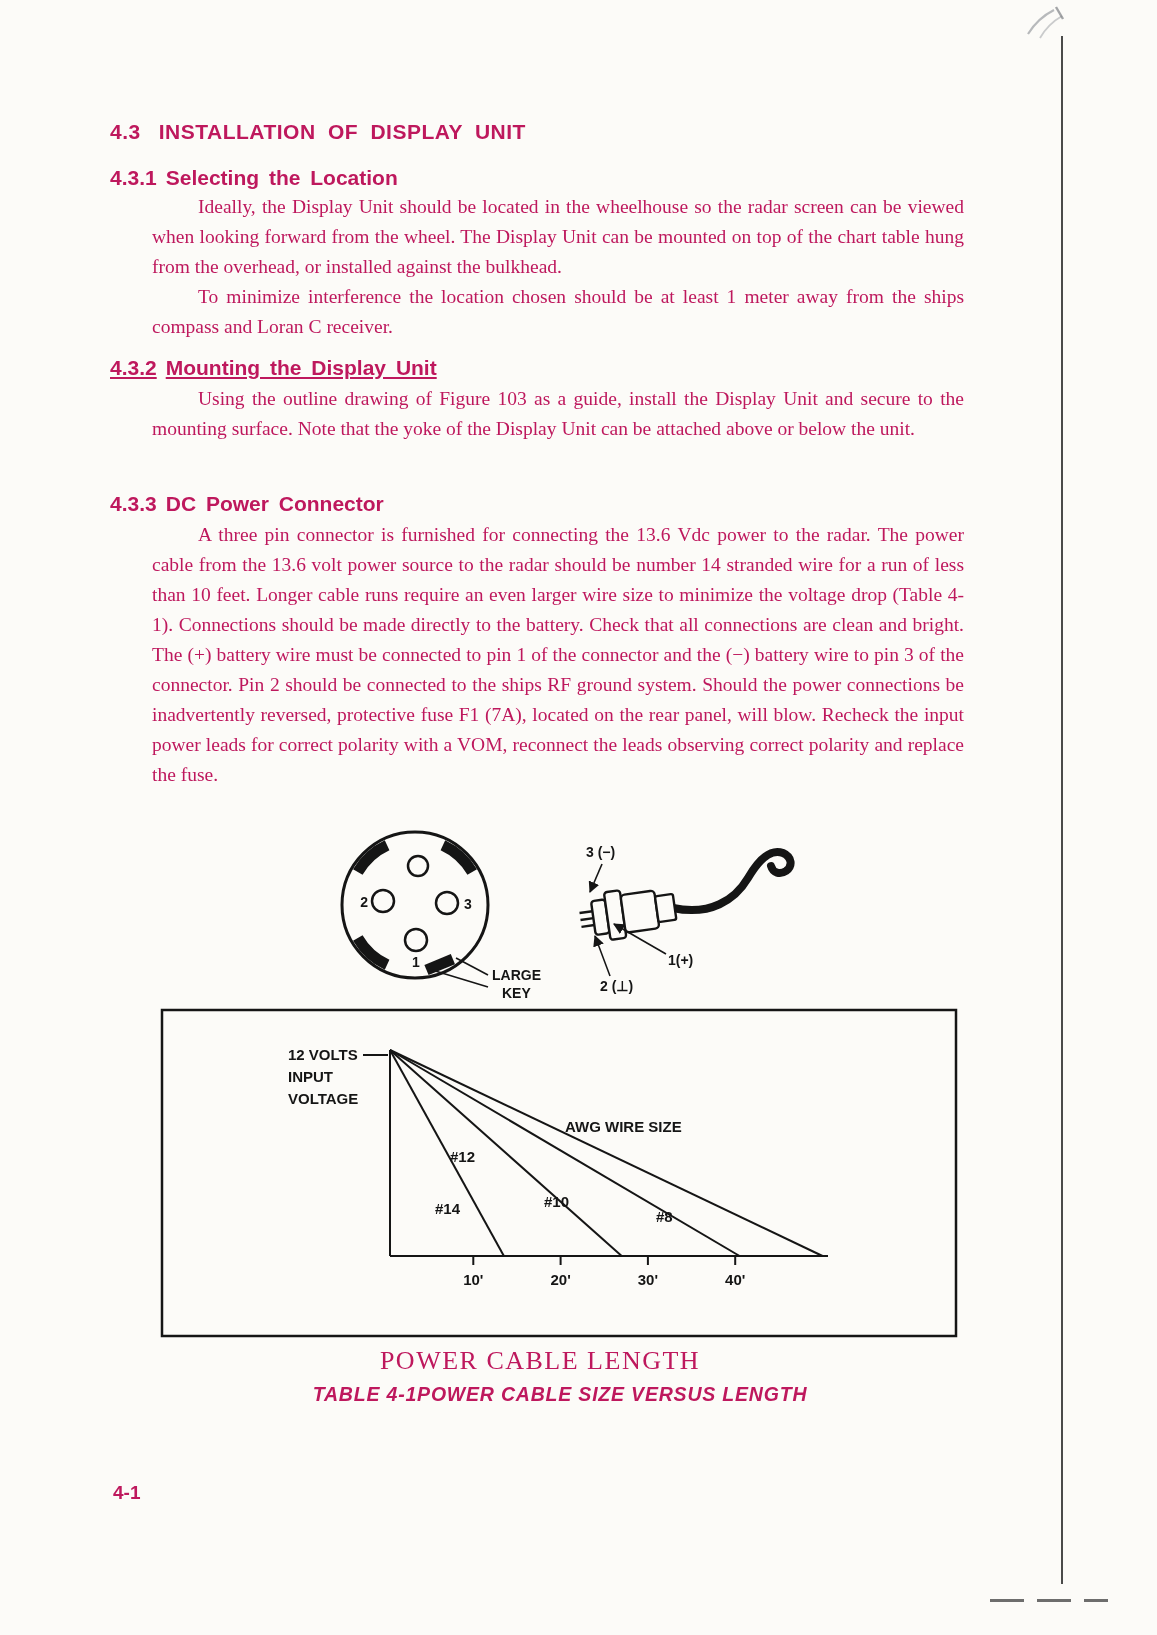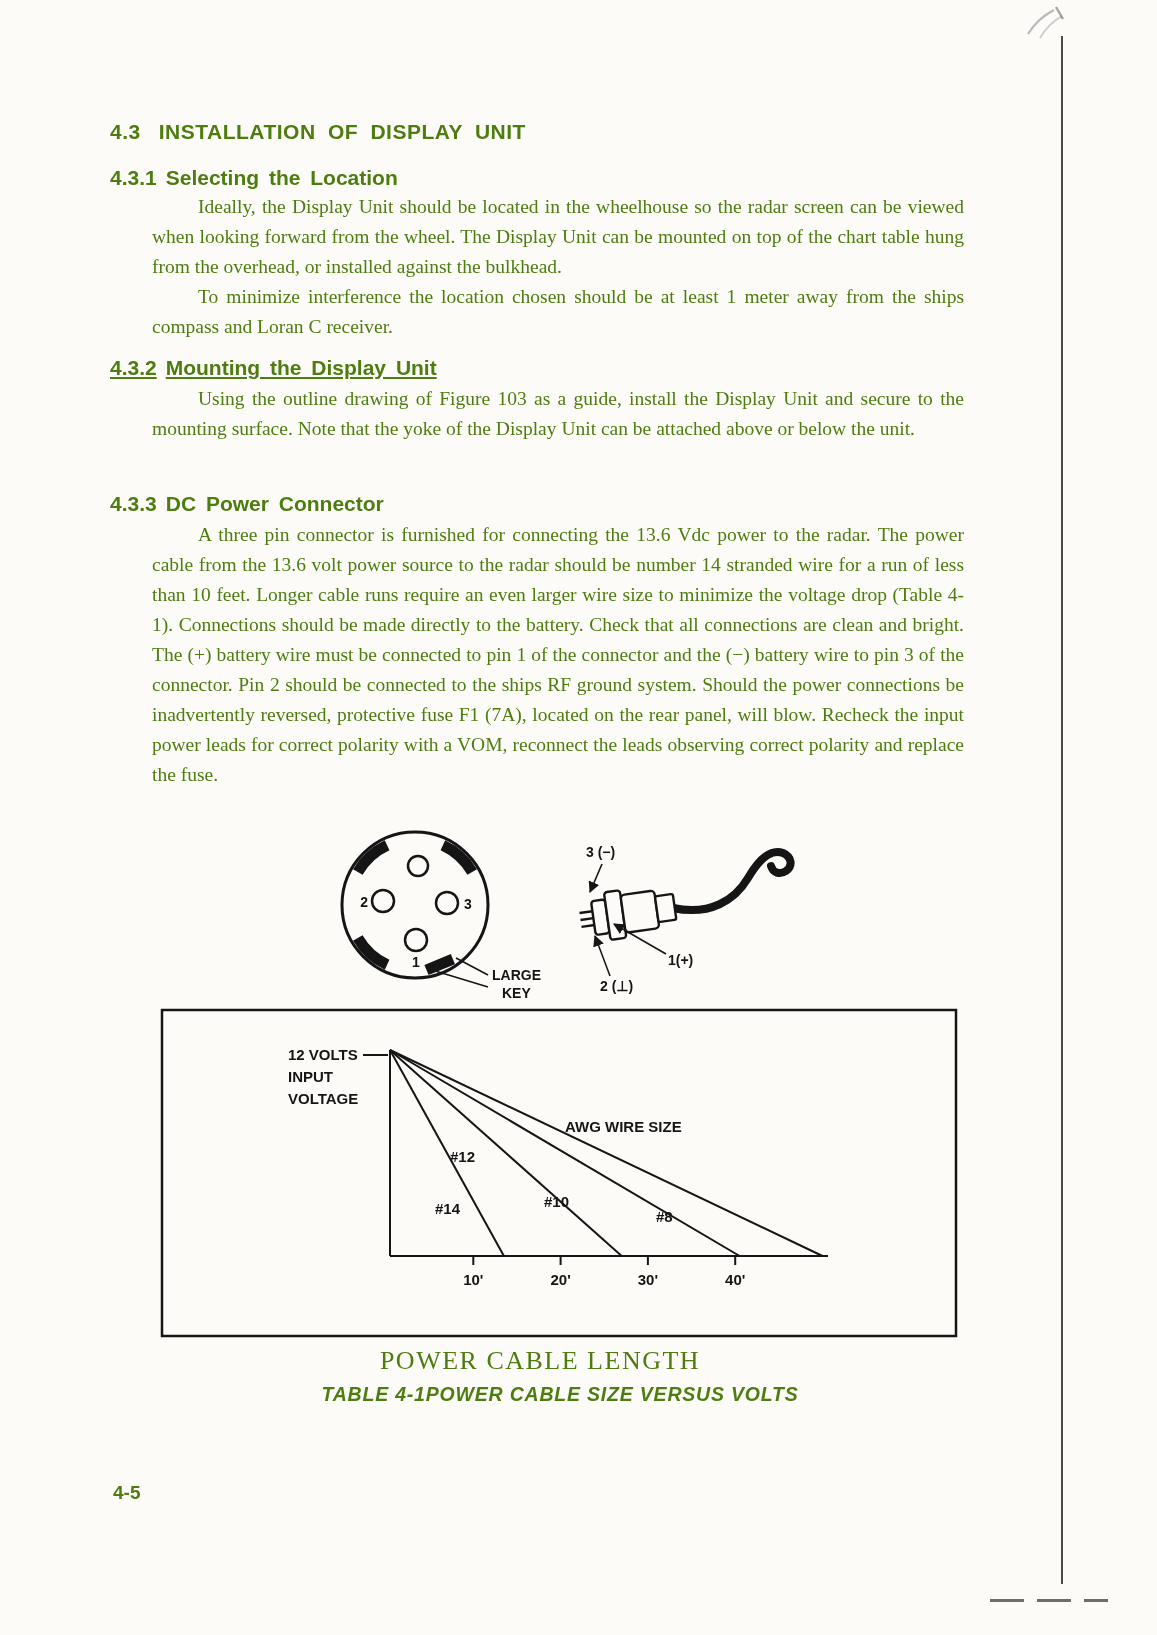--- a/index.html
+++ b/index.html
@@ -1,21 +1,21 @@
 <!DOCTYPE html>
 <html><head>
 <meta charset="utf-8">
 <style>
   html,body{margin:0;padding:0;background:#888;}
   #page{
     position:relative;
     width:1157px;height:1635px;
     margin:0 auto;
     background:#fcfbf8;
-    color:#4d7c0f;
+    color:#be185d;
     overflow:hidden;
     font-family:"Liberation Serif", serif;
   }
   .abs{position:absolute;}
   
   .h1{
     font-family:"Liberation Sans", sans-serif;
     font-weight:700;font-size:21px;letter-spacing:.5px;
   }
   .h1 .sec-no{margin-right:18px;}
@@ -164,24 +164,24 @@
         <text x="400.6" y="277" text-anchor="middle" class="tick-label">20'</text>
         <line x1="487.90000000000003" y1="248" x2="487.90000000000003" y2="257" class="wire-line"></line>
         <text x="487.90000000000003" y="277" text-anchor="middle" class="tick-label">30'</text>
         <line x1="575.2" y1="248" x2="575.2" y2="257" class="wire-line"></line>
         <text x="575.2" y="277" text-anchor="middle" class="tick-label">40'</text>
       </g>
   </svg>
 
   <div class="abs cap-serif" style="left:140px;top:1346px;width:800px;">POWER CABLE LENGTH</div>
   <div class="abs cap-table" style="left:30px;top:1383px;width:1060px;">
-    <span class="tbl-no">TABLE 4-1</span><span>POWER CABLE SIZE VERSUS VOLTS</span>
+    <span class="tbl-no">TABLE 4-1</span><span>POWER CABLE SIZE VERSUS LENGTH</span>
   </div>
 
-  <div class="abs page-no" style="left:113px;top:1482px;">4-5</div>
+  <div class="abs page-no" style="left:113px;top:1482px;">4-1</div>
 
   <div class="abs edge-line" style="left:1061px;top:36px;width:2px;height:1548px;"></div>
   <div class="abs dashes" style="left:990px;top:1599px;width:118px;height:3px;"></div>
   <svg class="abs" style="left:1020px;top:2px;" width="50" height="48" viewBox="0 0 50 48">
     <path d="M8 32 Q 18 16 34 8" stroke="#9a9da1" stroke-width="2.2" fill="none" opacity="0.7"></path>
     <path d="M20 36 Q 28 22 42 14" stroke="#a8abaf" stroke-width="1.8" fill="none" opacity="0.6"></path>
     <path d="M36 5 l7 12" stroke="#7d8084" stroke-width="2.4" fill="none" opacity="0.7"></path>
   </svg>
 
 </div>

